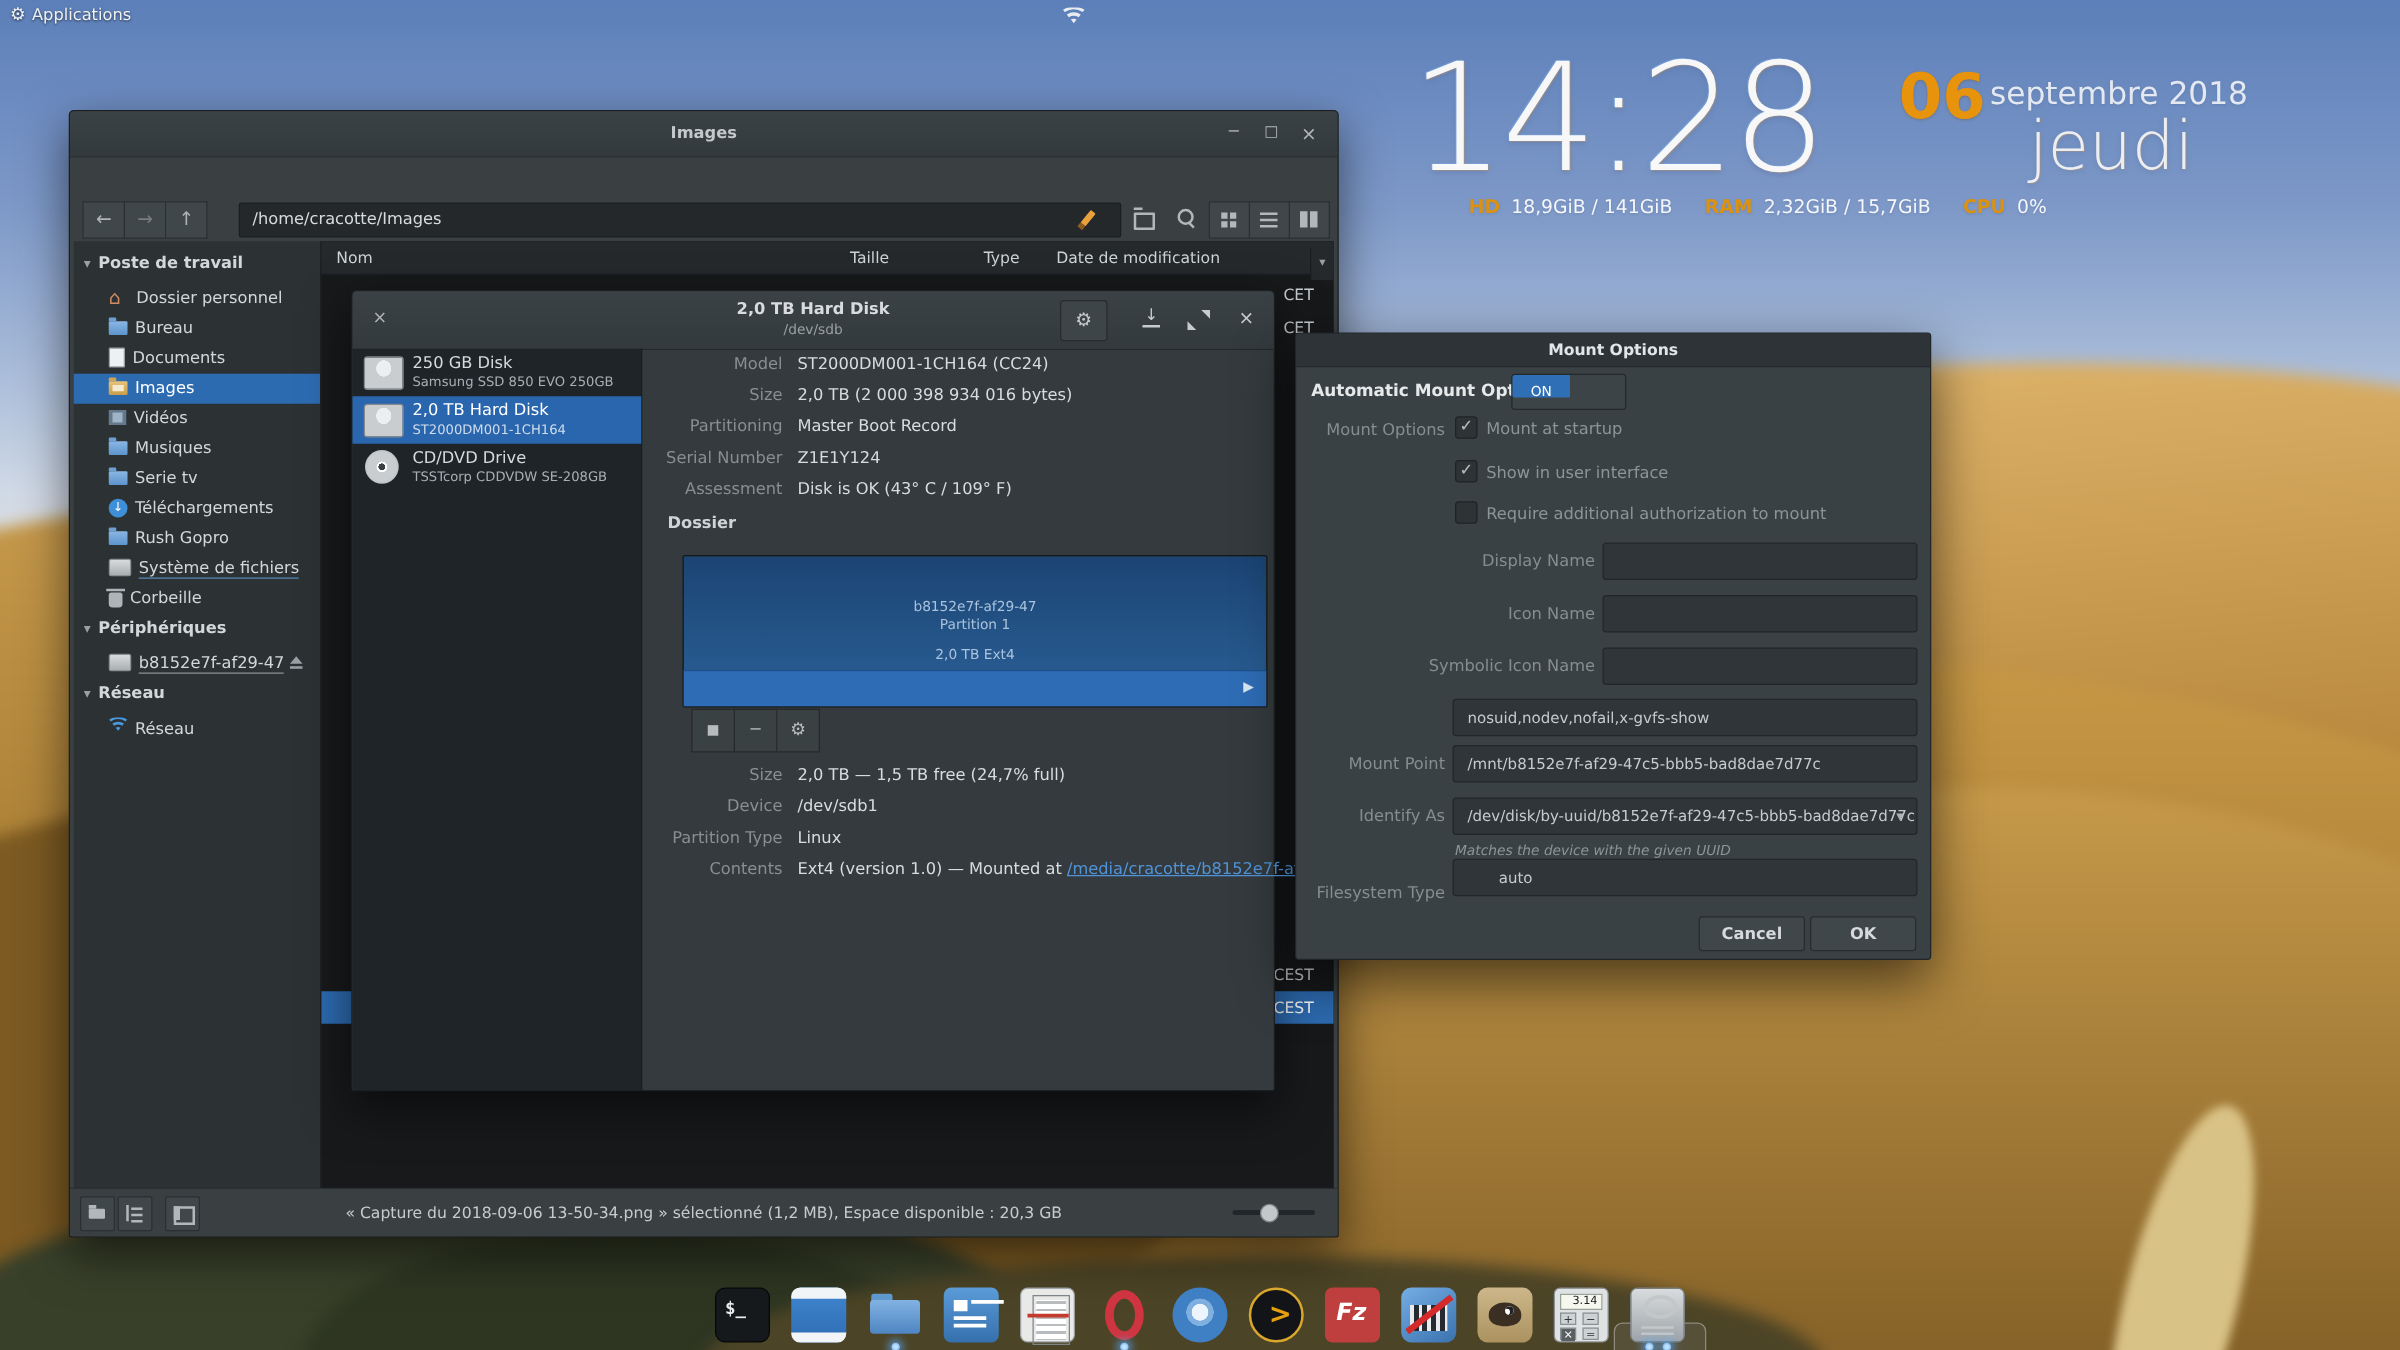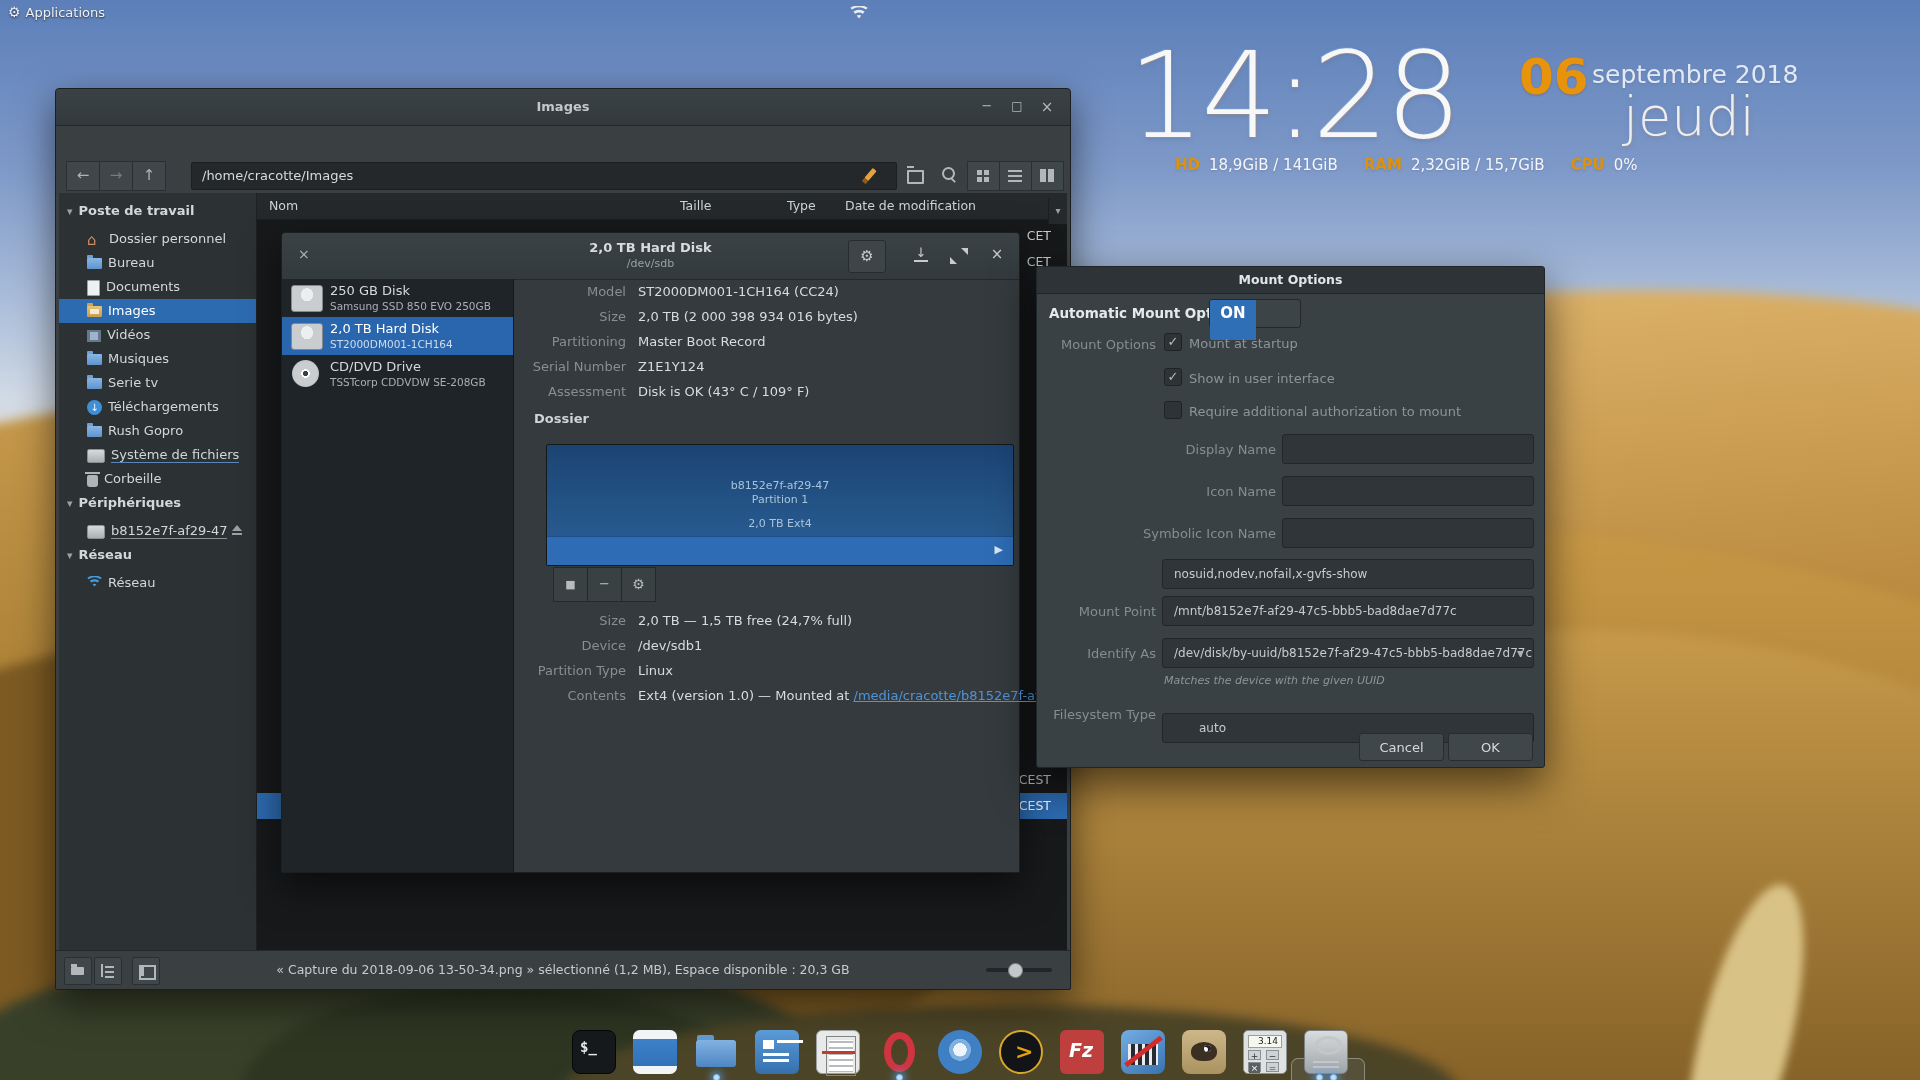--- a/index.html
+++ b/index.html
@@ -196,36 +196,36 @@
   .vt-gear::before{content:"⚙";font-size:14px;}
   .dlink{color:#4f94d9;text-decoration:underline;}
 
   
   #mo{left:1036px;top:266px;width:507px;height:500px;background:#3a4144;border:1px solid #202528;border-radius:3px;
       box-shadow:0 16px 44px rgba(0,0,0,.6);}
   #mo .mtbar{position:absolute;left:0;right:0;top:0;height:26px;background:#2d3337;border-bottom:1px solid #202528;border-radius:3px 3px 0 0;}
   #mo .mttl{position:absolute;left:0;right:0;top:5px;text-align:center;font-weight:bold;font-size:12.5px;color:#e2e6e8;}
   #mo-auto{position:absolute;left:12px;top:38px;font-weight:bold;font-size:13.5px;color:#e6e9ea;}
   #mo-toggle{position:absolute;left:172px;top:32px;width:90px;height:27px;border:1px solid #23282a;border-radius:3px;background:#3d4447;}
-  #mo-toggle .on{position:absolute;left:0;top:0;width:46px;height:40px;background:#2e6fb6;border-radius:2px 0 0 2px;
-                 color:#fff;font-weight:bold;font-size:15px;text-align:center;line-height:27px;}
+  #mo-toggle .on{position:absolute;left:0;top:0;width:46px;height:18px;background:#2e6fb6;border-radius:2px 0 0 2px;
+                 color:#fff;font-weight:normal;font-size:11px;text-align:center;line-height:27px;}
   .mlabel{position:absolute;text-align:right;font-size:13px;color:#848d90;white-space:nowrap;}
   .mlab-n{left:10px;width:109px;}
   .mlab-f{left:10px;width:229px;}
   .mcb{position:absolute;left:127px;width:16px;height:16px;background:#2e3436;border:1px solid #1e2325;border-radius:3px;
        color:#b4bcbe;font-size:13px;line-height:15px;text-align:center;}
   .mcbl{position:absolute;left:152px;font-size:13px;color:#8b9497;white-space:nowrap;}
   .mfield{position:absolute;height:30px;background:#2f3538;border:1px solid #212628;border-radius:3px;box-sizing:border-box;
           font-size:12px;color:#c6cccd;line-height:28px;padding-left:11px;white-space:nowrap;overflow:hidden;}
   .mf-s{left:245px;width:252px;}
   .mf-w{left:125px;width:372px;}
   .mdrop::after{content:"▾";position:absolute;right:10px;top:0;color:#aab2b5;font-size:12px;}
   #mo-note{position:absolute;left:127px;top:407px;font-style:italic;font-size:11px;color:#8d9598;}
   .mbtn{position:absolute;top:466px;width:85px;height:28px;background:#40474a;border:1px solid #272c2e;border-radius:3px;
-        text-align:center;line-height:27px;font-size:13px;color:#d6dadc;box-sizing:border-box;}
+        text-align:center;line-height:27px;font-size:13px;color:#d6dadc;box-sizing:border-box;font-weight:bold;}
 
   
   #dock{position:absolute;left:0;right:0;bottom:6px;height:52px;display:flex;justify-content:center;align-items:flex-end;gap:17px;}
   .dslot{position:relative;width:44px;height:44px;}
   .di{position:absolute;inset:0;border-radius:8px;}
   .ind{position:absolute;bottom:-7px;left:50%;width:7px;height:7px;margin-left:-3px;border-radius:50%;
        background:radial-gradient(circle,#bfe0ff 0 30%,#3f8fe0 100%);box-shadow:0 0 8px 2px rgba(90,170,255,.85);}
   .ind.l{margin-left:-10px;} .ind.r{margin-left:4px;}
   .hovbox{position:absolute;left:-13px;top:28px;width:72px;height:30px;border:1px solid rgba(210,210,210,.45);
           background:rgba(140,140,140,.18);border-radius:7px;}
@@ -468,21 +468,21 @@
   <div class="mfield mf-w" style="top:292px;">nosuid,nodev,nofail,x-gvfs-show</div>
 
   <span class="mlabel mlab-n" style="top:337px;">Mount Point</span>
   <div class="mfield mf-w" style="top:329px;">/mnt/b8152e7f-af29-47c5-bbb5-bad8dae7d77c</div>
 
   <span class="mlabel mlab-n" style="top:379px;">Identify As</span>
   <div class="mfield mf-w mdrop" style="top:371px;">/dev/disk/by-uuid/b8152e7f-af29-47c5-bbb5-bad8dae7d77c</div>
   <div id="mo-note">Matches the device with the given UUID</div>
 
   <span class="mlabel mlab-n" style="top:440px;">Filesystem Type</span>
-  <div class="mfield mf-w" style="top:446px;padding-left:36px;">auto</div>
+  <div class="mfield mf-w" style="top:420px;padding-left:36px;">auto</div>
 
   <div class="mbtn" style="left:322px;">Cancel</div>
   <div class="mbtn" style="left:411px;">OK</div>
 </div>
 
 <div id="dock">
   <div class="dslot">
       <div class="di d-term">
         <span class="tg">$_</span>
       </div>

